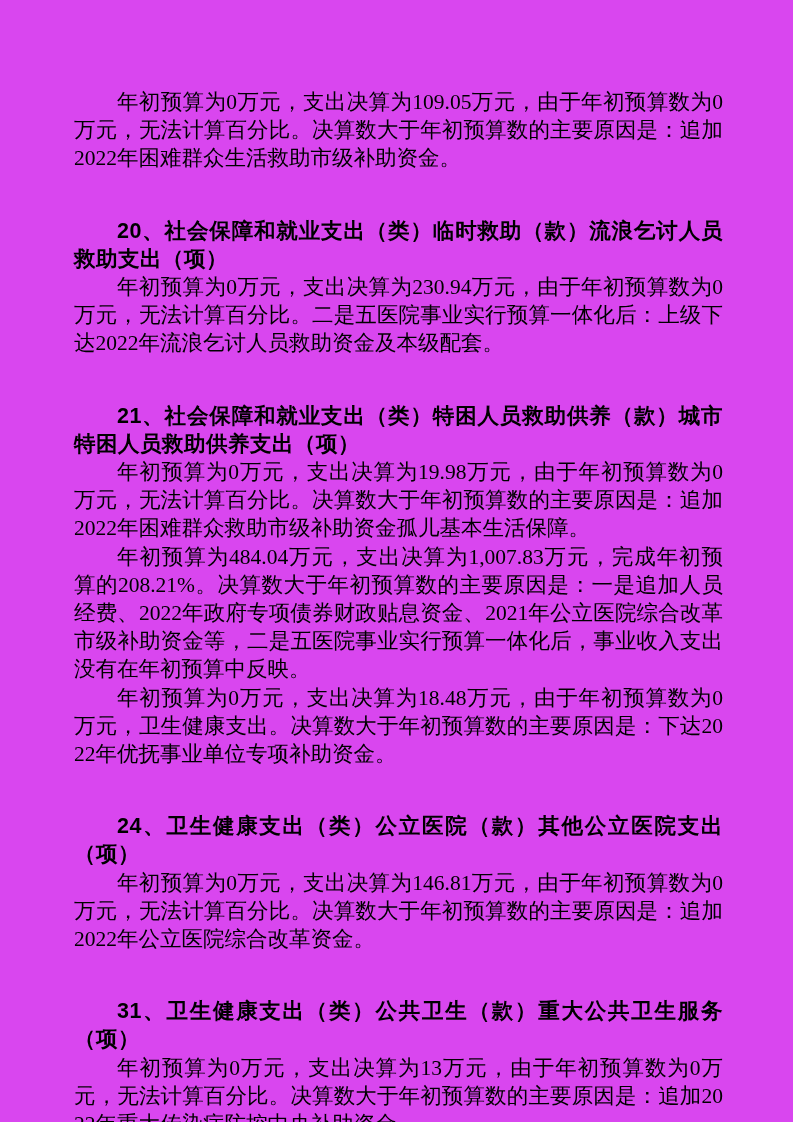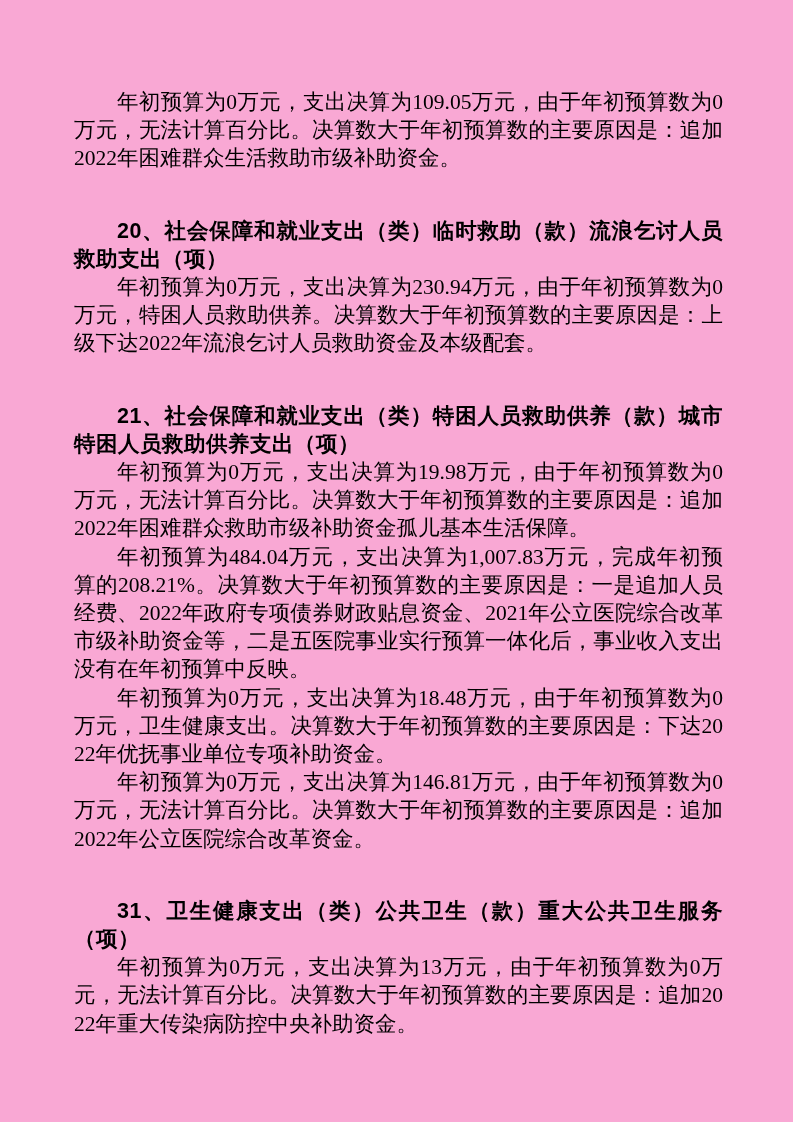--- a/index.html
+++ b/index.html
@@ -2,21 +2,21 @@
 <html><head>
 <meta charset="utf-8">
 <style>
   * { margin: 0; padding: 0; box-sizing: border-box; }
   html, body { background: #ffffff; }
   .page {
     position: relative;
     width: 793px;
     height: 1122px;
     margin: 0 auto;
-    background: #f9a8d4;
+    background: #d946ef;
     color: #000000;
     padding: 88px 70px 0 74px;
     font-family: "Liberation Serif", "DejaVu Serif", serif;
     font-size: 21.5px;
     line-height: 28.2px;
     overflow: hidden;
   }
   .page p {
     text-indent: 2em;
     text-align: justify;
@@ -29,21 +29,22 @@
     letter-spacing: 0.5px;
     margin-top: 44px;
   }
 </style>
 </head>
 <body>
 
 <div class="page">
   <p class="body">年初预算为0万元，支出决算为109.05万元，由于年初预算数为0万元，无法计算百分比。决算数大于年初预算数的主要原因是：追加2022年困难群众生活救助市级补助资金。</p>
   <p class="heading">20、社会保障和就业支出（类）临时救助（款）流浪乞讨人员救助支出（项）</p>
-  <p class="body">年初预算为0万元，支出决算为230.94万元，由于年初预算数为0万元，特困人员救助供养。决算数大于年初预算数的主要原因是：上级下达2022年流浪乞讨人员救助资金及本级配套。</p>
+  <p class="body">年初预算为0万元，支出决算为230.94万元，由于年初预算数为0万元，无法计算百分比。二是五医院事业实行预算一体化后：上级下达2022年流浪乞讨人员救助资金及本级配套。</p>
   <p class="heading">21、社会保障和就业支出（类）特困人员救助供养（款）城市特困人员救助供养支出（项）</p>
   <p class="body">年初预算为0万元，支出决算为19.98万元，由于年初预算数为0万元，无法计算百分比。决算数大于年初预算数的主要原因是：追加2022年困难群众救助市级补助资金孤儿基本生活保障。</p>
   <p class="body">年初预算为484.04万元，支出决算为1,007.83万元，完成年初预算的208.21%。决算数大于年初预算数的主要原因是：一是追加人员经费、2022年政府专项债券财政贴息资金、2021年公立医院综合改革市级补助资金等，二是五医院事业实行预算一体化后，事业收入支出没有在年初预算中反映。</p>
   <p class="body">年初预算为0万元，支出决算为18.48万元，由于年初预算数为0万元，卫生健康支出。决算数大于年初预算数的主要原因是：下达2022年优抚事业单位专项补助资金。</p>
+  <p class="heading">24、卫生健康支出（类）公立医院（款）其他公立医院支出（项）</p>
   <p class="body">年初预算为0万元，支出决算为146.81万元，由于年初预算数为0万元，无法计算百分比。决算数大于年初预算数的主要原因是：追加2022年公立医院综合改革资金。</p>
   <p class="heading">31、卫生健康支出（类）公共卫生（款）重大公共卫生服务（项）</p>
   <p class="body">年初预算为0万元，支出决算为13万元，由于年初预算数为0万元，无法计算百分比。决算数大于年初预算数的主要原因是：追加2022年重大传染病防控中央补助资金。</p>
 </div>
 
 </body></html>

